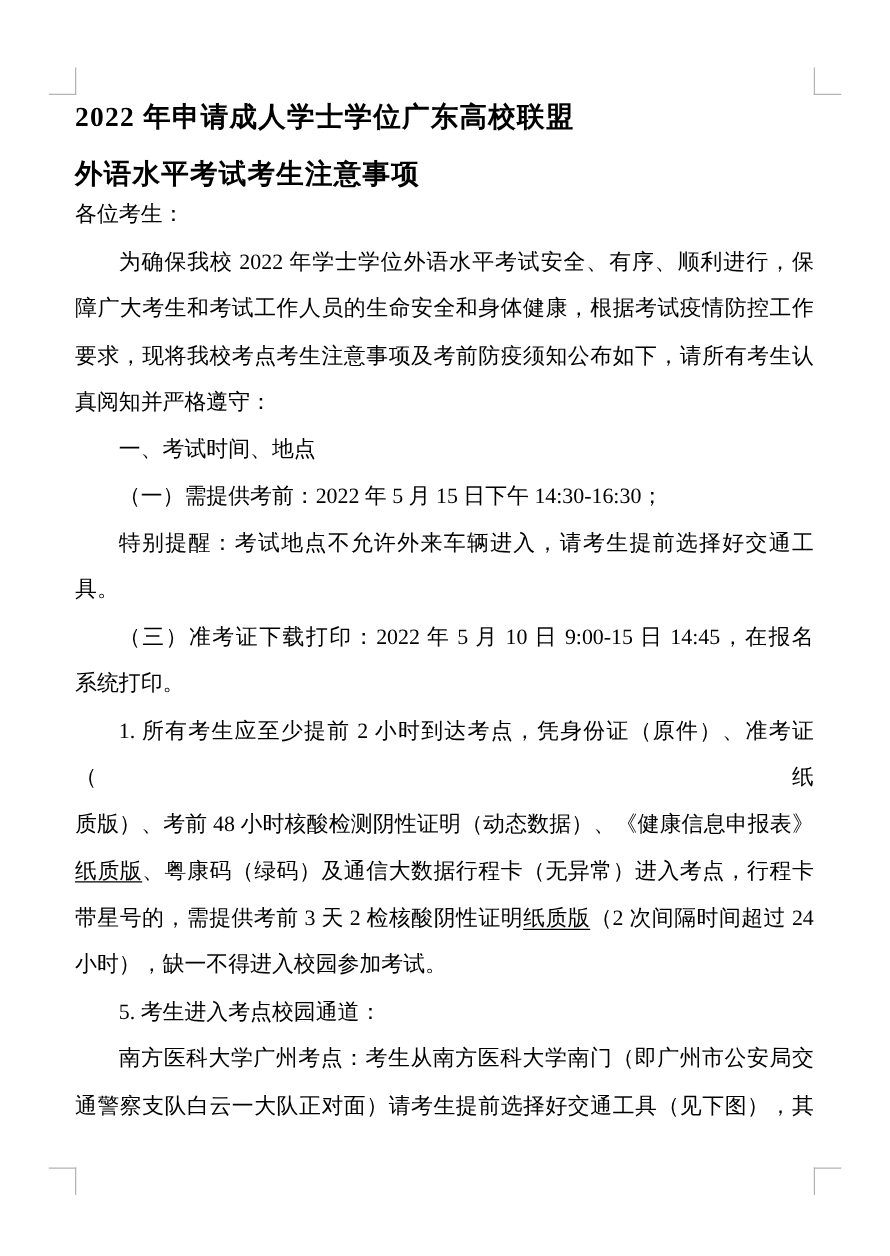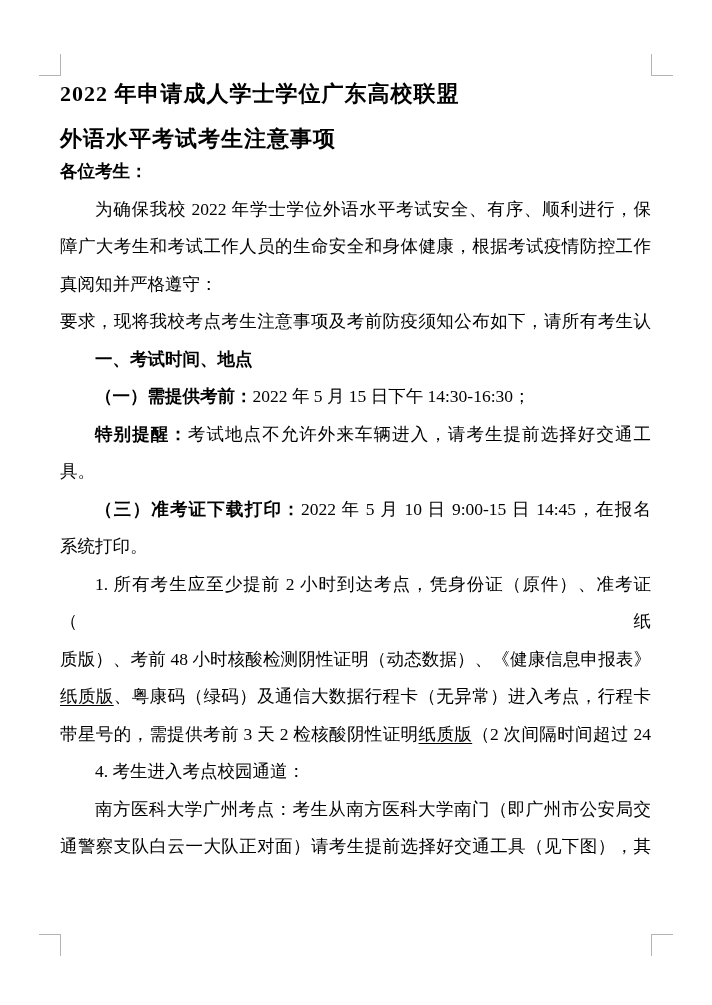--- a/index.html
+++ b/index.html
@@ -19,50 +19,51 @@
   .crop-tr{left:651px;top:54px;border-left:1px solid var(--crop);border-bottom:1px solid var(--crop);}
   .crop-bl{left:39px;top:934px;border-right:1px solid var(--crop);border-top:1px solid var(--crop);}
   .crop-br{left:651px;top:934px;border-left:1px solid var(--crop);border-top:1px solid var(--crop);}
   .content{position:absolute;left:60px;top:71px;width:591px;}
   .title{margin:0;font-size:22px;font-weight:700;line-height:45px;text-align:left;letter-spacing:1px;}
   .title-line{display:block;}
   .body-text{margin-top:-8px;font-size:17.5px;line-height:37.5px;}
   .line{text-align:justify;text-align-last:justify;}
   .line.last{text-align-last:left;}
   .line.indent{text-indent:2em;}
-  .run-bold{font-weight:700;}
+  .run-bold{font-weight:400;}
   .run-underline{text-decoration:underline;text-underline-offset:3px;font-family:Liberation Serif, serif;}
 </style>
 </head>
 <body>
 
 <div class="page">
   <div class="crop-mark crop-tl"></div>
   <div class="crop-mark crop-tr"></div>
   <div class="crop-mark crop-bl"></div>
   <div class="crop-mark crop-br"></div>
 
   <div class="content">
     <h1 class="title">
       <span class="title-line">2022 年申请成人学士学位广东高校联盟</span>
       <span class="title-line">外语水平考试考生注意事项</span>
     </h1>
     <div class="body-text">
         <div class="line last"><span class="run-bold">各位考生：</span></div>
         <div class="line indent"><span>为确保我校 2022 年学士学位外语水平考试安全、有序、顺利进行，保</span></div>
         <div class="line"><span>障广大考生和考试工作人员的生命安全和身体健康，根据考试疫情防控工作</span></div>
+        <div class="line"><span>要求，现将我校考点考生注意事项及考前防疫须知公布如下，请所有考生认</span></div>
         <div class="line last"><span>真阅知并严格遵守：</span></div>
-        <div class="line"><span>要求，现将我校考点考生注意事项及考前防疫须知公布如下，请所有考生认</span></div>
         <div class="line indent last"><span class="run-bold">一、考试时间、地点</span></div>
         <div class="line indent last"><span class="run-bold">（一）需提供考前：</span><span>2022 年 5 月 15 日下午 14:30-16:30；</span></div>
         <div class="line indent last"><span class="run-bold">特别提醒：</span><span>考试地点不允许外来车辆进入，请考生提前选择好交通工具。</span></div>
         <div class="line indent"><span class="run-bold">（三）准考证下载打印：</span><span>2022 年 5 月 10 日 9:00-15 日 14:45，在报名</span></div>
         <div class="line last"><span>系统打印。</span></div>
         <div class="line indent"><span>1. 所有考生应至少提前 2 小时到达考点，凭身份证（原件）、准考证（纸</span></div>
         <div class="line"><span>质版）、考前 48 小时核酸检测阴性证明（动态数据）、《健康信息申报表》</span></div>
         <div class="line"><span class="run-underline">纸质版</span><span>、粤康码（绿码）及通信大数据行程卡（无异常）进入考点，行程卡</span></div>
         <div class="line"><span>带星号的，需提供考前 3 天 2 检核酸阴性证明</span><span class="run-underline">纸质版</span><span>（2 次间隔时间超过 24</span></div>
-        <div class="line indent last"><span>4. 考生进入考点校园通道：</span></div>
+        <div class="line last"><span>小时），缺一不得进入校园参加考试。</span></div>
+        <div class="line indent last"><span>5. 考生进入考点校园通道：</span></div>
         <div class="line indent"><span>南方医科大学广州考点：考生从南方医科大学南门（即广州市公安局交</span></div>
         <div class="line"><span>通警察支队白云一大队正对面）请考生提前选择好交通工具（见下图），其</span></div>
       </div>
   </div>
 </div>
 
 </body></html>

